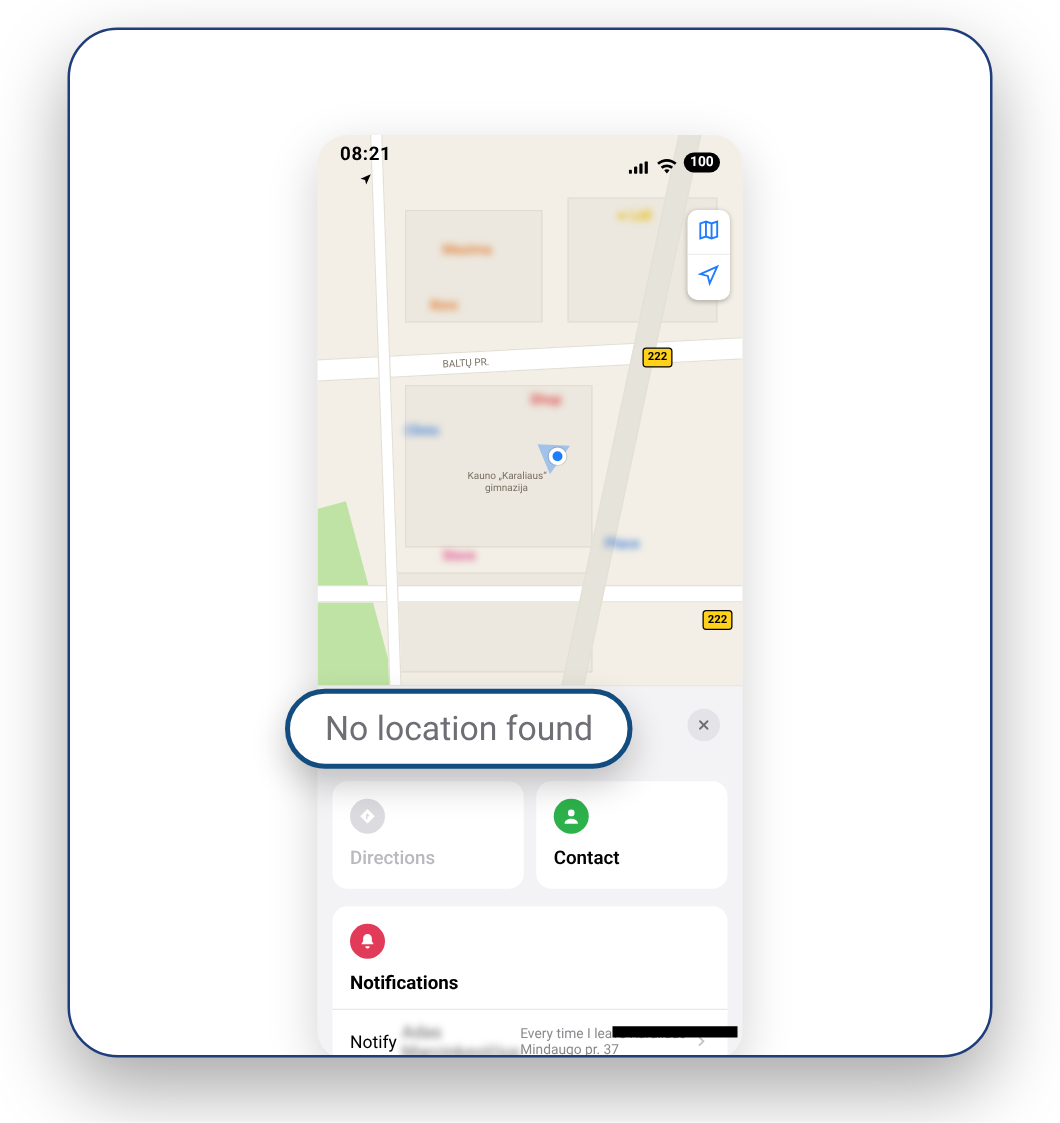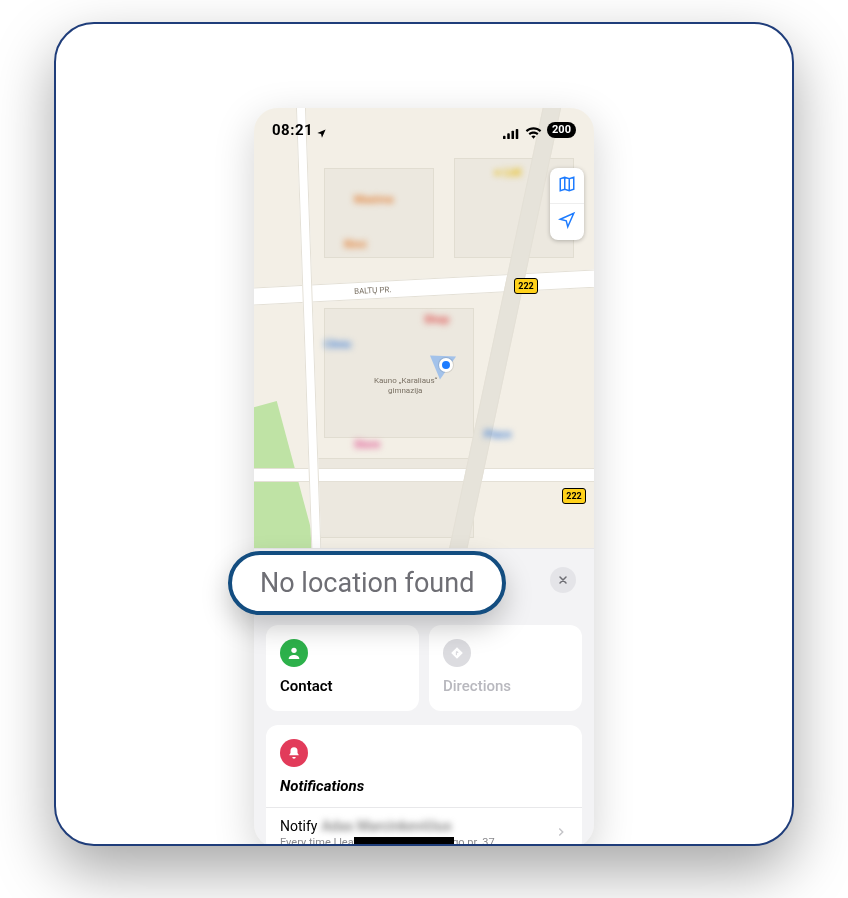--- a/index.html
+++ b/index.html
@@ -39,21 +39,21 @@
   .status-bar {
     position: absolute;
     top: 0; left: 0; right: 0;
     height: 44px;
     display: flex;
     align-items: center;
     justify-content: space-between;
     padding: 0 18px;
     z-index: 30;
   }
-  .sb-left { display: flex; align-items: center; gap: 3px; font-weight: 700; font-size: 15px; letter-spacing: 0.5px; }
+  .sb-left { display: flex; align-items: center; gap: 3px; font-weight: 700; font-size: 15px; letter-spacing: 0.5px; flex-direction: column; }
   .loc-arrow { width: 11px; height: 11px; display: inline-block; }
   .sb-right { display: flex; align-items: center; gap: 5px; }
   .signal-icon, .wifi-icon { width: 17px; height: 12px; }
   .battery-pill {
     background: #000; color: #fff; font-size: 11px; font-weight: 700;
     padding: 1px 5px; border-radius: 8px; line-height: 14px;
   }
   
   .map {
     position: absolute;
@@ -122,26 +122,26 @@
     display:flex; flex-direction:column; gap:10px;
   }
   .tile .circle { width:28px; height:28px; border-radius:50%; display:flex; align-items:center; justify-content:center;}
   .tile.contact .circle{ background:#2db14b;}
   .tile.directions .circle{ background:#dcdce0;}
   .tile .label { font-size:15px; font-weight:600; }
   .tile.directions .label{ color:#b8b8be; font-weight:500;}
   .section-card {
     background:#fff; border-radius:12px; margin-top:14px; padding-top:14px;
   }
-  .notif-head { display:flex; flex-direction:column; gap:10px; padding:0 14px 12px;font-style:italic;}
+  .notif-head { display:flex; flex-direction:column; gap:10px; padding:0 14px 12px;}
   .notif-head .circle{ width:28px; height:28px; border-radius:50%; background:#e23b5a; display:flex; align-items:center; justify-content:center;}
   .notif-head .title{ font-size:15px; font-weight:700;}
   .divider{ height:1px; background:#e8e8ea;}
   .row { display:flex; align-items:center; justify-content:space-between; padding:10px 14px 4px;}
-  .row-main{ display:flex; flex-direction:column; }
+  .row-main{ display:flex; flex-direction:row; }
   .row-title{ font-size:14px; display:flex; align-items:center; gap:4px;}
   .row-title .blurred{ filter:blur(3px); color:#888; font-weight:600;}
   .row-sub{ font-size:11px; color:#8a8a8e; margin-top:2px; position:relative;}
   .row-sub .redact{ position:absolute; left:74px; top:1px; width:100px; height:9px; background:#000;}
   .chev { color:#c4c4c8; }
   
   .callout {
     position:absolute; left:172px; top:527px;
     background:#fff; border:4px solid #134d80; border-radius:34px;
     padding:12px 28px; font-size:27px; color:#6e6e74;
@@ -172,21 +172,21 @@
               <rect x="5" y="5" width="3" height="7" rx="1" fill="#000"></rect>
               <rect x="10" y="2" width="3" height="10" rx="1" fill="#000"></rect>
               <rect x="15" y="0" width="3" height="12" rx="1" fill="#000"></rect>
             </svg>
         </span>
         <span class="wifi-icon">
           <svg viewBox="0 0 24 18" fill="#000">
               <path d="M12 18l-3-3.5c1.7-1.5 4.3-1.5 6 0L12 18zM5 10.5l2 2.3c2.8-2.4 7.2-2.4 10 0l2-2.3C14.9 6.9 9.1 6.9 5 10.5zM1 6l2 2.3C8.1 3.7 15.9 3.7 21 8.3L23 6C16.7.3 7.3.3 1 6z"></path>
             </svg>
         </span>
-        <span class="battery-pill">200</span>
+        <span class="battery-pill">100</span>
       </div>
     </div>
 
     <div class="map">
       <div class="park"></div>
       <div class="block b1"></div>
       <div class="block b2"></div>
       <div class="block b3"></div>
       <div class="block b4"></div>
       <div class="road h1"></div>
@@ -233,36 +233,36 @@
           <span>
             <svg viewBox="0 0 24 24" stroke="#6e6e74" stroke-width="3" stroke-linecap="round">
                 <path d="M6 6l12 12M18 6 6 18"></path>
               </svg>
           </span>
         </div>
       </div>
       <div class="subtitle">No location found</div>
 
       <div class="tile-row">
+        <div class="tile directions">
+          <div class="circle">
+            <svg viewBox="0 0 24 24" width="14" height="14" fill="#fff">
+                <path d="M12 2l10 10-10 10L2 12 12 2zm-2 8v6h2v-4h3l-3-4-2 2z"></path>
+              </svg>
+          </div>
+          <div class="label">Directions</div>
+        </div>
         <div class="tile contact">
           <div class="circle">
             <svg viewBox="0 0 24 24" width="16" height="16" fill="#fff">
                 <circle cx="12" cy="8" r="4"></circle>
                 <path d="M4 21c0-4 4-6 8-6s8 2 8 6"></path>
               </svg>
           </div>
           <div class="label">Contact</div>
-        </div>
-        <div class="tile directions">
-          <div class="circle">
-            <svg viewBox="0 0 24 24" width="14" height="14" fill="#fff">
-                <path d="M12 2l10 10-10 10L2 12 12 2zm-2 8v6h2v-4h3l-3-4-2 2z"></path>
-              </svg>
-          </div>
-          <div class="label">Directions</div>
         </div>
       </div>
 
       <div class="section-card">
         <div class="notif-head">
           <div class="circle">
             <svg viewBox="0 0 24 24" width="14" height="14" fill="#fff">
                 <path d="M12 2a6 6 0 0 0-6 6v4l-2 3v1h16v-1l-2-3V8a6 6 0 0 0-6-6zm0 20a3 3 0 0 0 3-3H9a3 3 0 0 0 3 3z"></path>
               </svg>
           </div>

